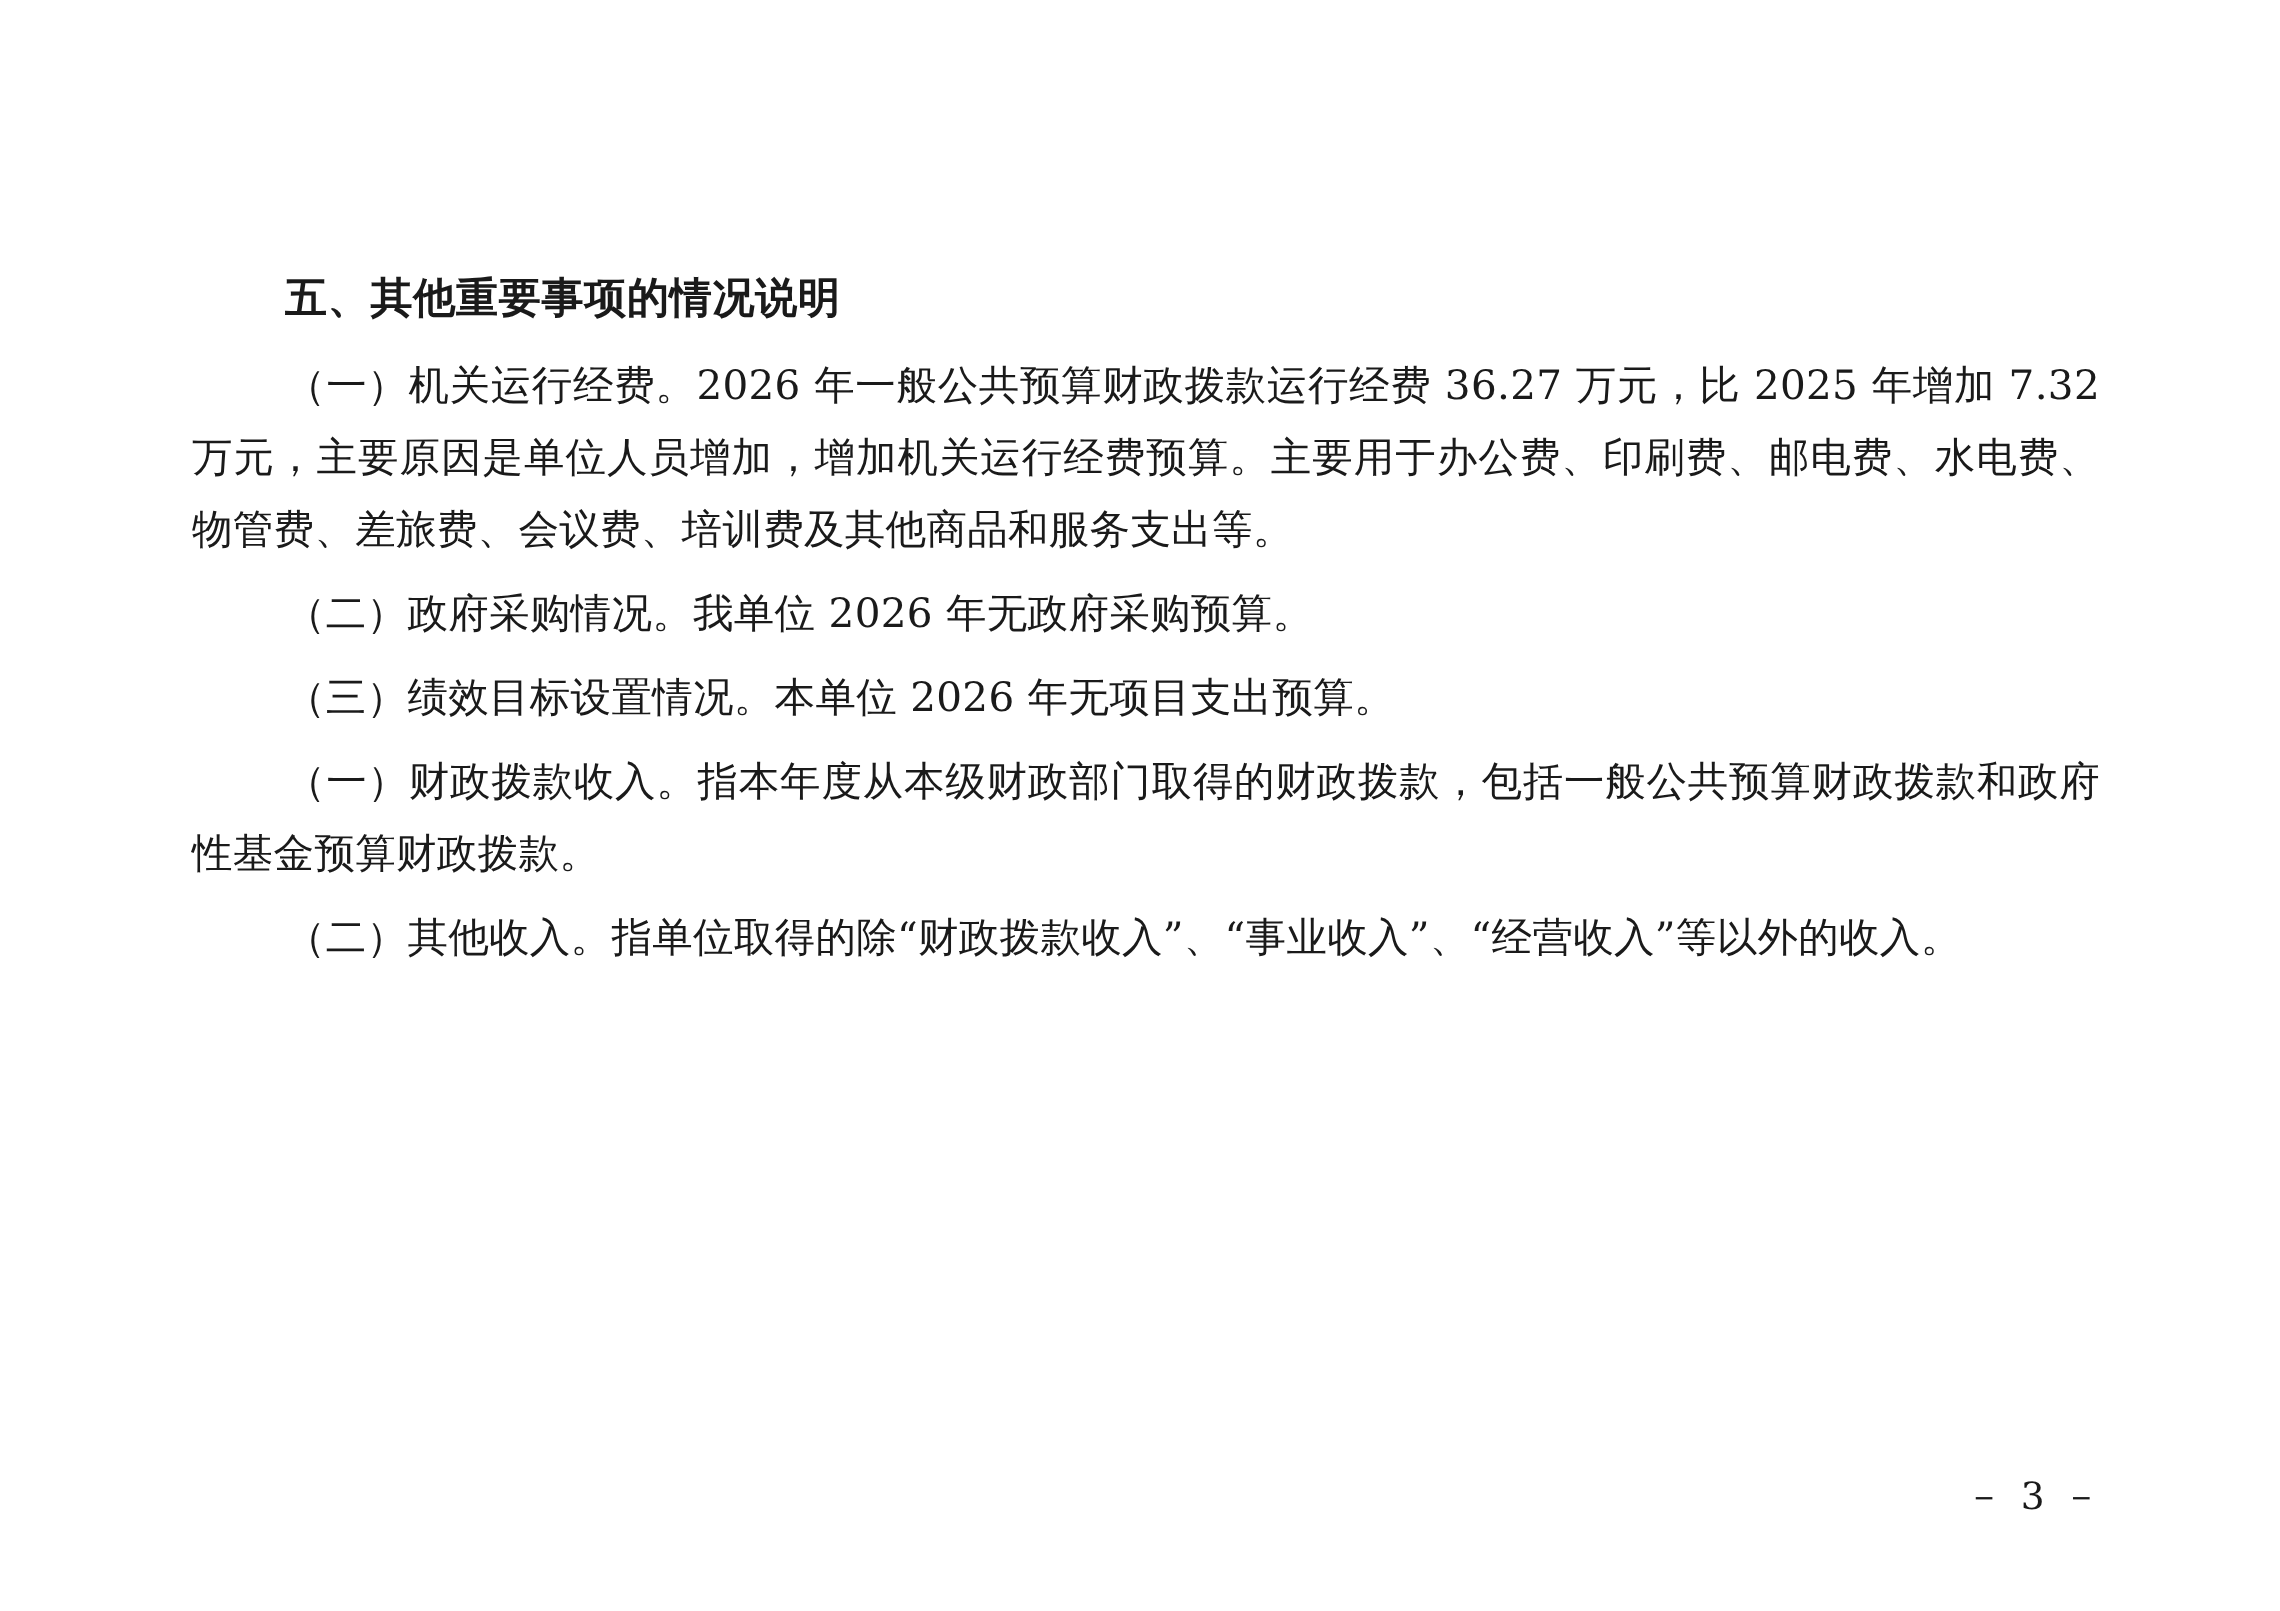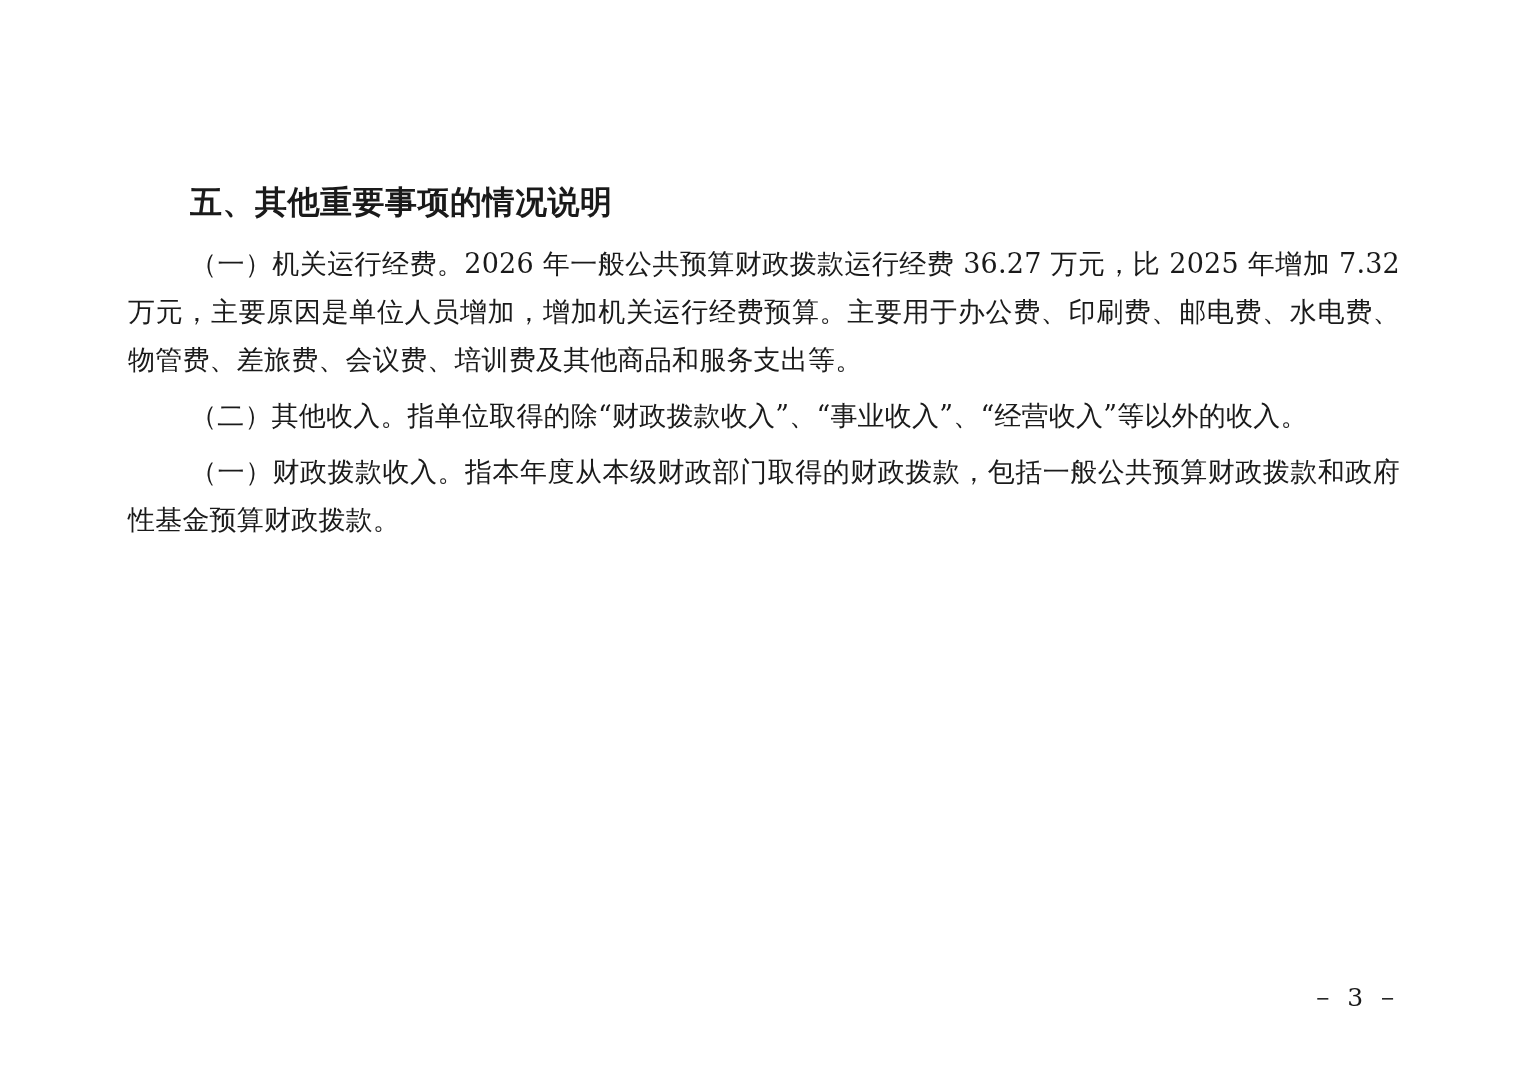--- a/index.html
+++ b/index.html
@@ -16,21 +16,21 @@
     font-family: "DejaVu Serif", "Liberation Serif", serif;
     color: #1a1a1a;
   }
   .content {
     position: absolute;
     left: 128px;
     top: 178px;
     width: 1272px;
   }
   .heading {
-    font-size: 32px;
+    font-size: 28px;
     font-weight: bold;
     letter-spacing: 0.5px;
     margin: 0 0 14px 0;
     text-indent: 62px;
     line-height: 1.5;
     font-family: "DejaVu Serif", "Liberation Serif", serif;
   }
   .heading.second {
     margin-top: 30px;
     margin-bottom: 16px;
@@ -58,24 +58,26 @@
 </head>
 <body>
 
 <div class="page">
   <div class="content">
 
     <h2 class="heading">五、其他重要事项的情况说明</h2>
 
     <p class="para">（一）机关运行经费。2026 年一般公共预算财政拨款运行经费 36.27 万元，比 2025 年增加 7.32 万元，主要原因是单位人员增加，增加机关运行经费预算。主要用于办公费、印刷费、邮电费、水电费、物管费、差旅费、会议费、培训费及其他商品和服务支出等。</p>
 
+    <p class="para">（二）政府采购情况。我单位 2026 年无政府采购预算。</p>
+
+    <p class="para">（三）绩效目标设置情况。本单位 2026 年无项目支出预算。</p>
 
 
 
+    <p class="para">（一）财政拨款收入。指本年度从本级财政部门取得的财政拨款，包括一般公共预算财政拨款和政府性基金预算财政拨款。</p>
 
     <p class="para">（二）其他收入。指单位取得的除“财政拨款收入”、“事业收入”、“经营收入”等以外的收入。</p>
-
-    <p class="para">（一）财政拨款收入。指本年度从本级财政部门取得的财政拨款，包括一般公共预算财政拨款和政府性基金预算财政拨款。</p>
 
   </div>
 
   <div class="page-number">－ 3 －</div>
 </div>
 
 </body></html>

